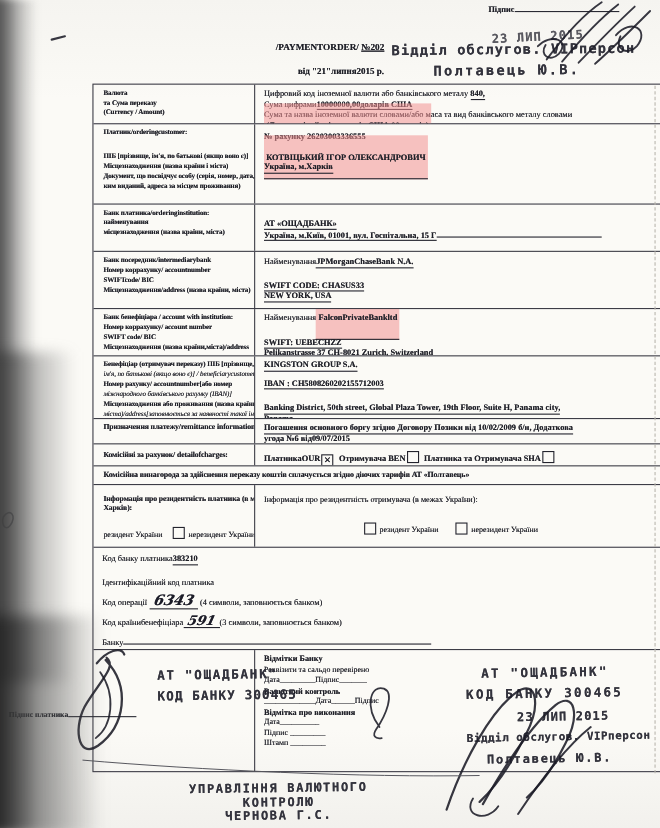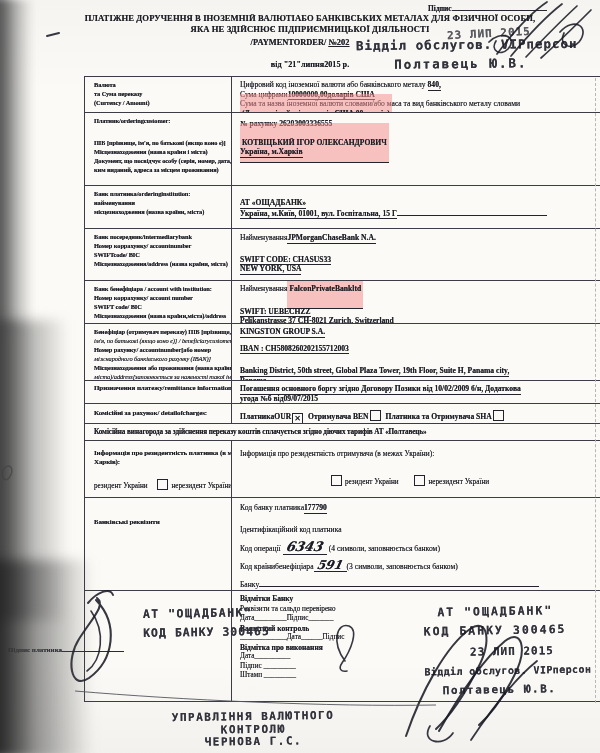--- a/index.html
+++ b/index.html
@@ -1,20 +1,20 @@
 <!DOCTYPE html>
 <html><head>
 <meta charset="utf-8">
 <style>
   html,body{margin:0;padding:0;background:#e8e7e3;}
   .page{position:relative;width:600px;height:753px;background:linear-gradient(180deg,#f5f4f0,#fbfaf6 12%,#fbfaf6 88%,#f2f1ed);
         overflow:hidden;font-family:"Liberation Serif",serif;color:#1f2028;}
   .doc{text-shadow:0 0 .3px rgba(25,25,35,.75);}
   
-  .sig-label{position:absolute;left:428px;top:2px;font:bold 7.5px/9px "Liberation Serif",serif;}
+  .sig-label{position:absolute;left:444px;top:2px;font:bold 7.5px/9px "Liberation Serif",serif;}
   .sig-label .ln{display:inline-block;width:95px;border-bottom:1px solid #2a2a34;height:8px;}
   .title{position:absolute;left:60px;top:13px;width:500px;text-align:center;font:bold 8.6px/11px "Liberation Serif",serif;letter-spacing:.1px;}
   .form-ref{position:absolute;left:180px;top:38px;width:240px;text-align:center;font:bold 8.4px/10px "Liberation Serif",serif;}
   .form-ref u{text-decoration:underline;}
   .date-line{position:absolute;left:230px;top:60px;width:160px;text-align:center;font:bold 8.2px/10px "Liberation Serif",serif;}
   
   .stamp{position:absolute;font-family:"DejaVu Sans Mono",monospace;font-weight:bold;color:#33333d;white-space:nowrap;}
   .st-vip-top{left:356px;top:37px;font-size:12.5px;letter-spacing:1px;transform:rotate(-.6deg);}
   .st-vip-top .l2{margin:4px 0 0 38px;letter-spacing:2px;}
   .st-date-top{left:447px;top:27px;font-size:11px;letter-spacing:1px;transform:rotate(-3deg);opacity:.8;}
@@ -62,24 +62,20 @@
   .overlay{position:absolute;left:0;top:0;width:600px;height:753px;pointer-events:none;}
 </style>
 </head>
 <body>
 
 <div class="page doc">
 
   <div class="sig-label">
     <span>Підпис</span><span class="ln"></span>
   </div>
-  <div class="title">
-    <div>ПЛАТІЖНЕ ДОРУЧЕННЯ  В ІНОЗЕМНІЙ ВАЛЮТІАБО БАНКІВСЬКИХ МЕТАЛАХ ДЛЯ ФІЗИЧНОЇ ОСОБИ,</div>
-    <div>ЯКА НЕ ЗДІЙСНЮЄ ПІДПРИЄМНИЦЬКОЇ ДІЯЛЬНОСТІ</div>
-  </div>
   <div class="form-ref">
     <span>/PAYMENTORDER/ </span><u>№202</u>
   </div>
   <div class="date-line">від "21"липня2015 р.</div>
 
   <div class="stamp st-vip-top">
     <div class="l1">Відділ обслугов. VIPперсон</div>
     <div class="l2">Полтавець Ю.В.</div>
   </div>
   <div class="stamp st-date-top">23 ЛИП 2015</div>
@@ -214,25 +210,22 @@
       <div class="cr" style="padding-top:8px">
         <div class="vl pl" style="font-size:7.4px">Інформація про резидентність отримувача  (в межах України):</div>
         <div class="vl" style="margin-top:16px;margin-left:90px;font-weight:normal;font-size:7.2px">
           <span class="cb"></span><span>резидент  України</span>
           <span class="cb" style="margin-left:14px"></span><span>нерезидент  України</span>
         </div>
       </div>
     </div>
 
     <div class="row" style="height:93px">
-      <div class="cl" style="padding-top:20px">
-        <div class="ll" style="font-size:7px">Банківські реквізити</div>
-      </div>
-      <div class="cr">
-        <div class="vl" style="margin-top:2px"><span class="pl">Код банку платника</span><span class="u">177790</span></div>
+      <div class="cr">
+        <div class="vl" style="margin-top:2px"><span class="pl">Код банку платника</span><span class="u">383210</span></div>
         <div class="vl pl" style="margin-top:12px">Ідентифікаційний код платника</div>
         <div class="vl pl" style="margin-top:9px"><span>Код операції</span> <span class="u"><span class="hw">6343</span></span> <span>(4 символи, заповнюється банком)</span></div>
         <div class="vl pl" style="margin-top:7px"><span>Код країнибенефіціара</span><span class="u"><span class="hw hw-sm">591</span></span><span>(3 символи, заповнюється банком)</span></div>
         <div class="vl pl" style="margin-top:8px"><span>Банку</span><span class="fill" style="width:280px"></span></div>
       </div>
     </div>
 
     <div class="row" style="height:110px">
       <div class="cl" style="border-right:1px solid #3c3c46"></div>
       <div class="cr">

